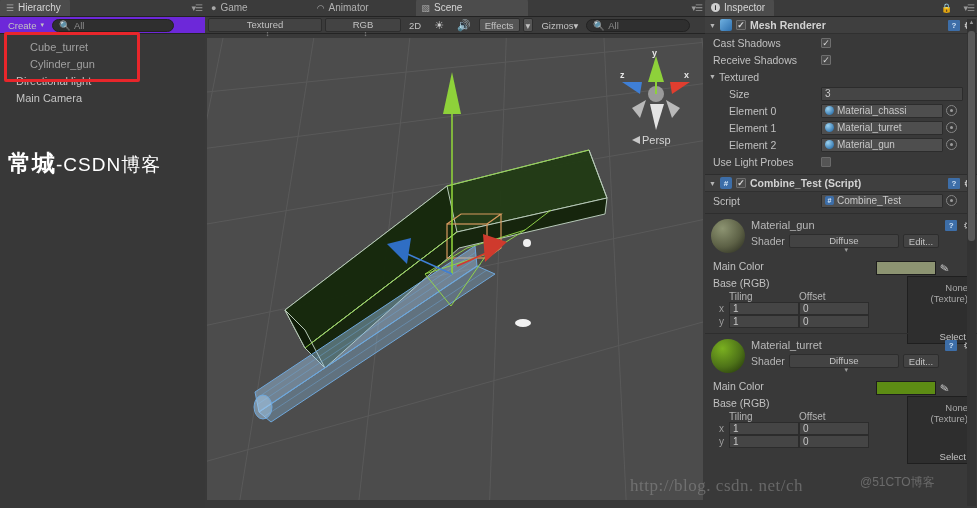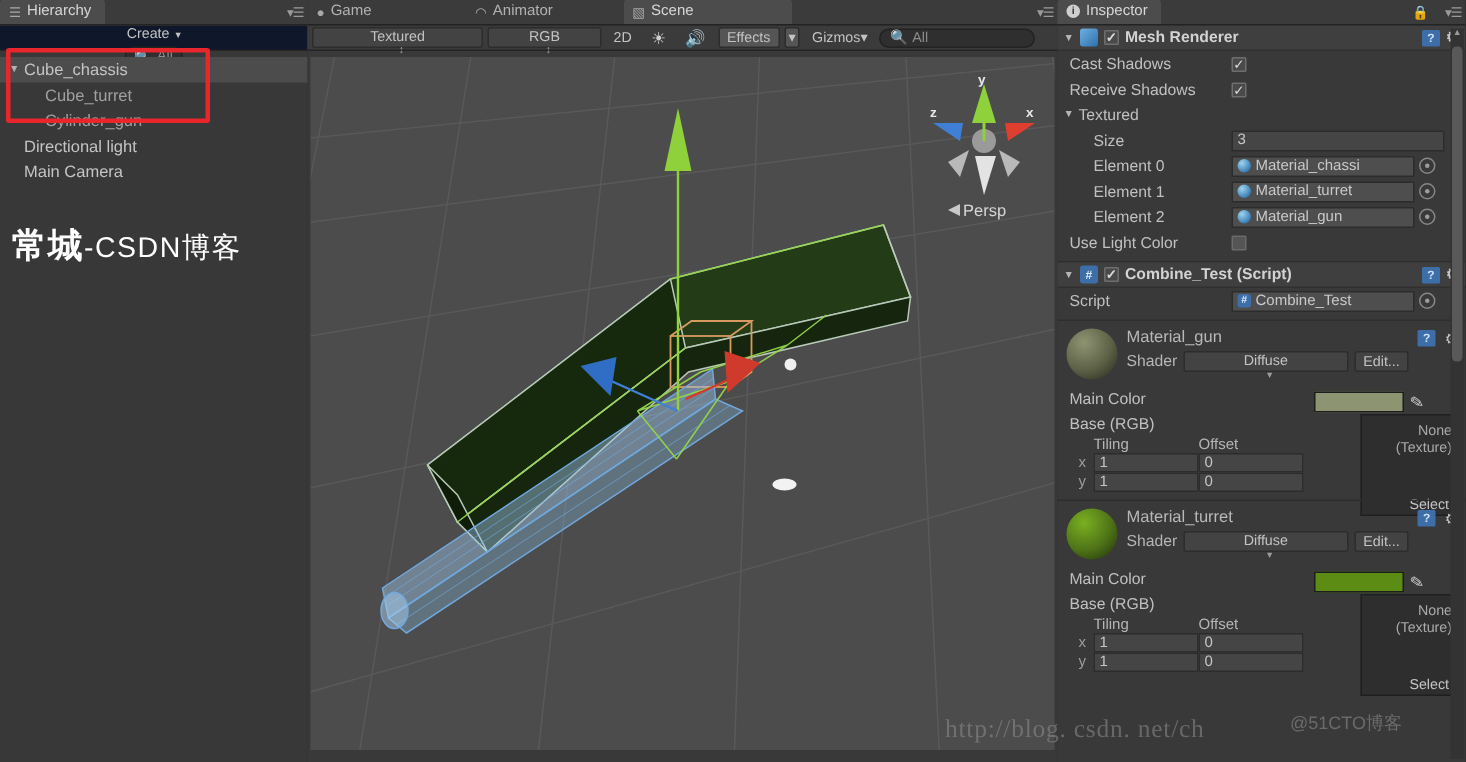--- a/index.html
+++ b/index.html
@@ -122,36 +122,32 @@
 
 <div class="panel" id="hierarchy">
   <div class="tabbar">
     <div class="tab active">
       <span class="ic">☰</span>
       <span>Hierarchy</span>
     </div>
     <span class="burger">▾☰</span>
   </div>
 
-  <div class="toolrow" style="background:#0f172a;flex-direction:column;">
+  <div class="toolrow" style="background:#6d28d9;">
     <div class="btn plain" style="color:#c3c3c3;">
       <span>Create</span>
       <span class="ar" style="margin-left:4px;font-size:7px;">▾</span>
     </div>
     <div class="srch" style="flex:1;max-width:122px;">
       <span>🔍</span>
       <span>All</span>
     </div>
   </div>
 
   <div class="list">
-    <div class="hrow sel">
-      <span class="tri">▼</span>
-      <span>Cube_chassis</span>
-    </div>
     <div class="hrow child">
       <span>Cube_turret</span>
     </div>
     <div class="hrow child">
       <span>Cylinder_gun</span>
     </div>
     <div class="hrow root2">
       <span>Directional light</span>
     </div>
     <div class="hrow root2">
@@ -365,21 +361,21 @@
       <span class="lbl ind">Element 2</span>
       <span class="field objfield" style="width:122px;">
         <span class="dot"></span>
         <span>Material_gun</span>
       </span>
       <span class="circbtn">
           <i></i>
         </span>
     </div>
     <div class="row">
-      <span class="lbl">Use Light Color</span>
+      <span class="lbl">Use Light Probes</span>
       <span class="chk" style="background:#555;border-color:#6a6a6a;"></span>
     </div>
 
     <div class="sep" style="margin-top:4px;"></div>
 
     <div class="comp-head">
       <span style="font-size:7px;color:#b5b5b5;">▼</span>
       <span class="sq" style="background:#3d6ea8;color:#d9ebfb;font-size:8px;display:flex;
             align-items:center;justify-content:center;font-weight:bold;">#</span>
       <span class="chk">✓</span>

